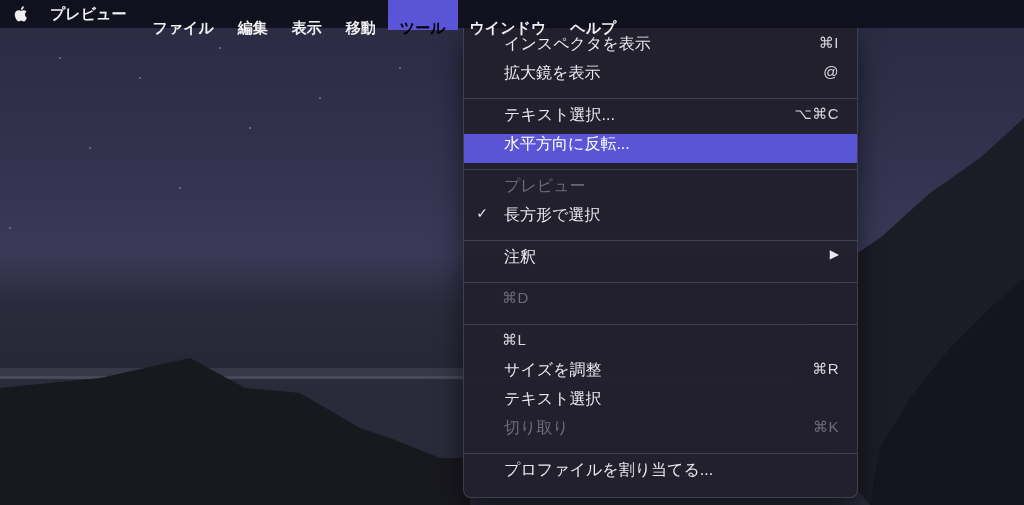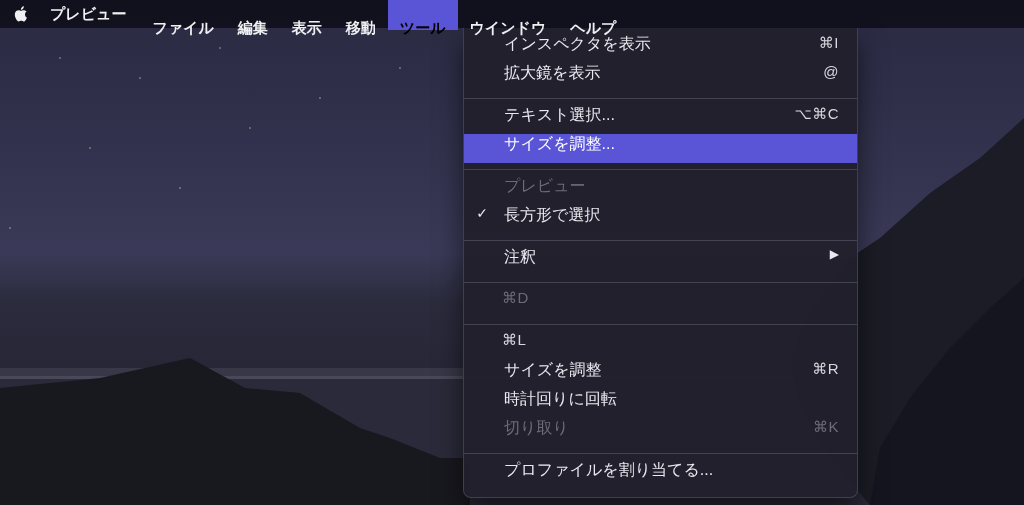--- a/index.html
+++ b/index.html
@@ -136,21 +136,21 @@
       <span class="accel">@</span>
     </div>
     <div class="divider"></div>
     <div class="row">
       <span class="check"></span>
       <span class="label">テキスト選択...</span>
       <span class="accel">⌥⌘C</span>
     </div>
     <div class="row highlight">
       <span class="check"></span>
-      <span class="label">サイズを調整...</span>
+      <span class="label">水平方向に反転...</span>
     </div>
     <div class="divider"></div>
     <div class="row disabled">
       <span class="check"></span>
       <span class="label">プレビュー</span>
     </div>
     <div class="row">
       <span class="check">✓</span>
       <span class="label">長方形で選択</span>
     </div>
@@ -170,21 +170,21 @@
       <span class="check"></span>
       <span class="accel">⌘L</span>
     </div>
     <div class="row">
       <span class="check"></span>
       <span class="label">サイズを調整</span>
       <span class="accel">⌘R</span>
     </div>
     <div class="row">
       <span class="check"></span>
-      <span class="label">時計回りに回転</span>
+      <span class="label">テキスト選択</span>
     </div>
     <div class="row disabled">
       <span class="check"></span>
       <span class="label">切り取り</span>
       <span class="accel">⌘K</span>
     </div>
     <div class="divider"></div>
     <div class="row">
       <span class="check"></span>
       <span class="label">プロファイルを割り当てる...</span>

